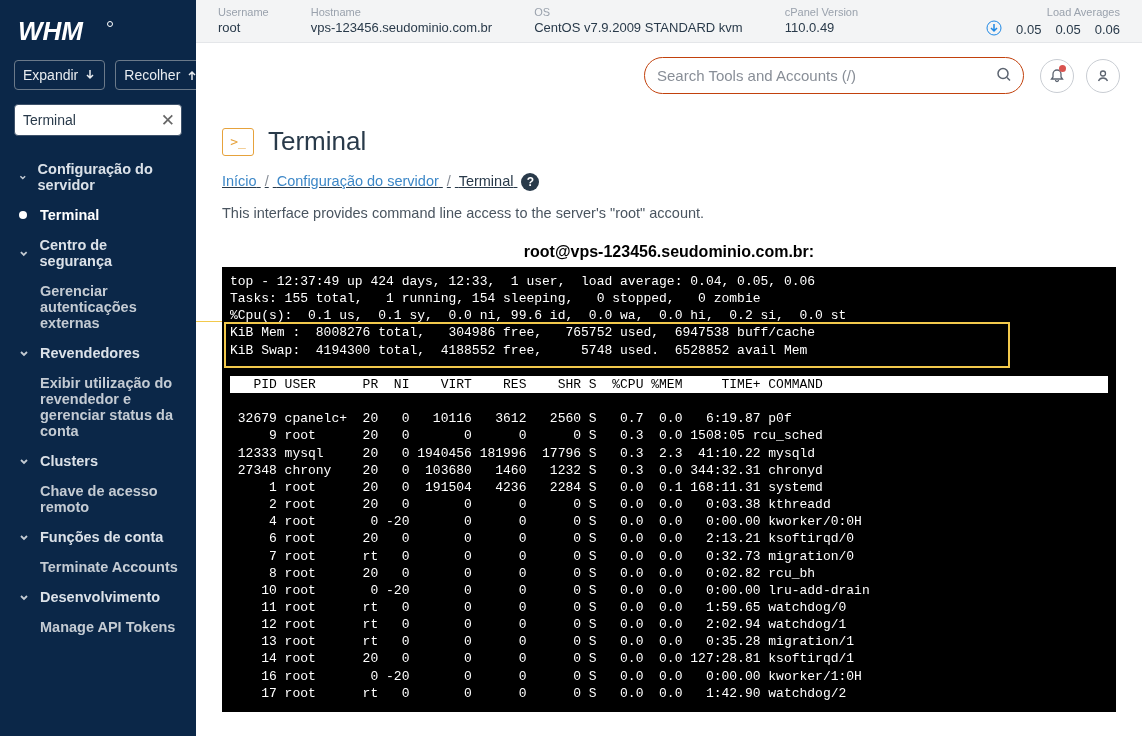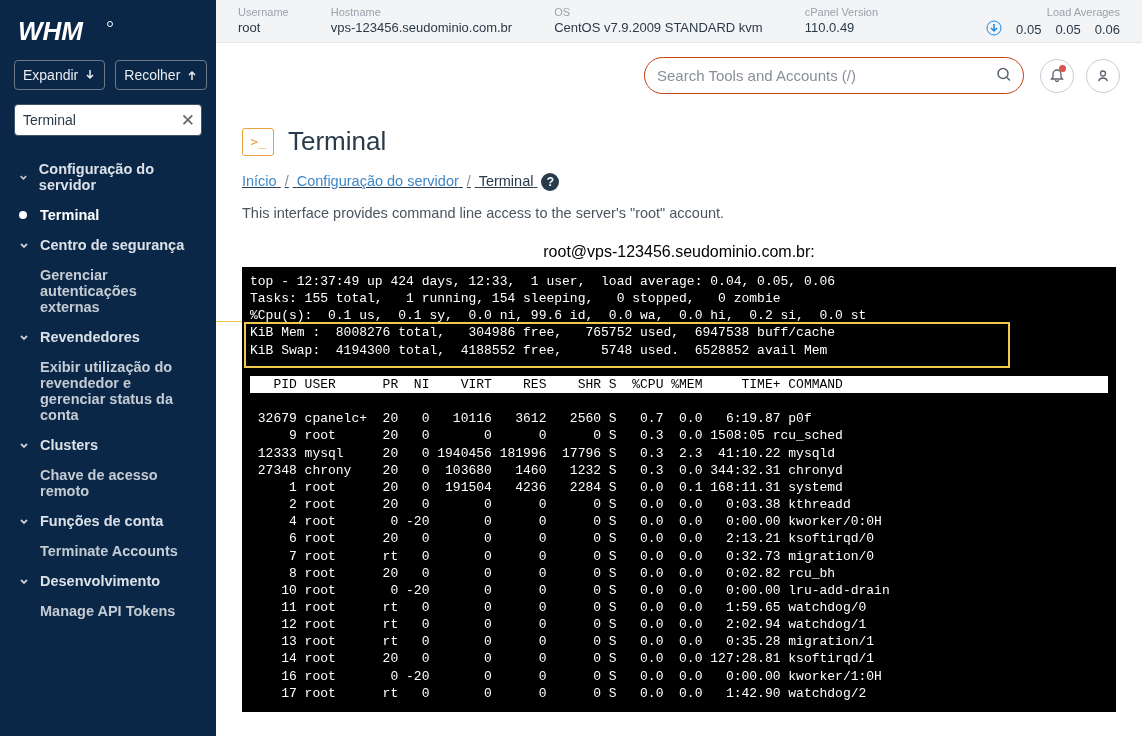--- a/index.html
+++ b/index.html
@@ -1,18 +1,18 @@
 <!DOCTYPE html>
 <html><head>
 <meta charset="utf-8">
 <style>
 * { margin:0; padding:0; box-sizing:border-box; }
 body { font-family:-apple-system,BlinkMacSystemFont,"Segoe UI",Arial,sans-serif; font-size:14px; color:#293a4a; background:#fff; width:1142px; height:736px; overflow:hidden; }
 .layout { display:flex; height:100%; }
-.sidebar { width:216px; background:#0b2748; color:#e8ecf0; display:flex; flex-direction:column; }
+.sidebar { width:196px; background:#0b2748; color:#e8ecf0; display:flex; flex-direction:column; }
 .logo { padding:18px 18px 14px; }
 .logo svg { display:block; }
 .sidebar-btns { display:flex; gap:10px; padding:0 14px 14px; }
 .sb-btn { flex:1; border:1px solid #6b7a8a; border-radius:4px; background:transparent; color:#e8ecf0; padding:6px 8px; font-size:14px; display:flex; align-items:center; justify-content:center; gap:6px; cursor:pointer; }
 .sb-search { margin:0 14px 12px; position:relative; }
 .sb-search input { width:100%; padding:7px 30px 7px 8px; border:1px solid #3e526a; border-radius:4px; background:#fff; color:#293a4a; font-size:14px; }
 .sb-search .clear { position:absolute; right:7px; top:50%; transform:translateY(-50%); color:#666; cursor:pointer; font-size:17px; line-height:1; }
 .nav { flex:1; overflow:auto; padding:6px 0 20px; }
 .nav-group, .nav-item { display:flex; align-items:center; padding:7px 18px; font-size:14.5px; cursor:pointer; }
 .nav-group { font-weight:600; color:#dbe1e8; }
@@ -38,21 +38,21 @@
 .content { flex:1; overflow:auto; background:#fff; padding:18px 26px 30px; }
 .page-title { display:flex; align-items:center; gap:14px; margin-bottom:16px; }
 .page-title .ico { width:32px; height:28px; border:1px solid #e6a23c; border-radius:3px; display:flex; align-items:center; justify-content:center; color:#e6a23c; font-family:monospace; font-size:13px; }
 .page-title h1 { font-size:26px; font-weight:400; color:#293a4a; }
 .crumbs { font-size:14.5px; margin-bottom:14px;text-decoration:underline; }
 .crumbs a { color:#3c87c7; text-decoration:none; }
 .crumbs .sep { color:#888e97; margin:0 4px; }
 .crumbs .cur { color:#293a4a; }
 .help { display:inline-flex; width:18px; height:18px; background:#293a4a; color:#fff; border-radius:50%; align-items:center; justify-content:center; font-size:12px; font-weight:bold; margin-left:4px; }
 .desc { font-size:14.5px; color:#4a5560; margin-bottom:22px; }
-.term-host { text-align:center; font-weight:400; font-size:16px; color:#000; margin-bottom:6px; }
+.term-host { text-align:center; font-weight:700; font-size:16px; color:#000; margin-bottom:6px; }
 .terminal { background:#000; color:#fff; font-family:"Consolas","Courier New",monospace; font-size:13px; line-height:1.32; padding:6px 8px 10px; white-space:pre; position:relative; }
 .terminal .hdr { background:#fff; color:#000; display:block; }
 .hlbox { position:absolute; border:2px solid #f2c94c; }
 .term-wrap { position:relative; }
 </style>
 </head>
 <body>
 
 <div class="layout">
   <aside class="sidebar">

